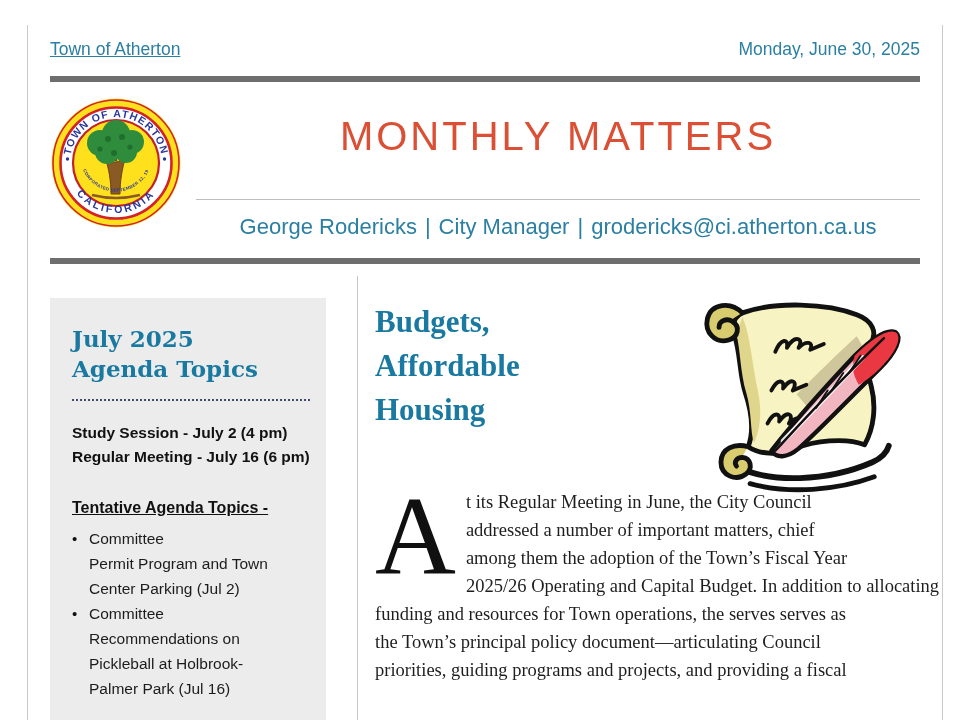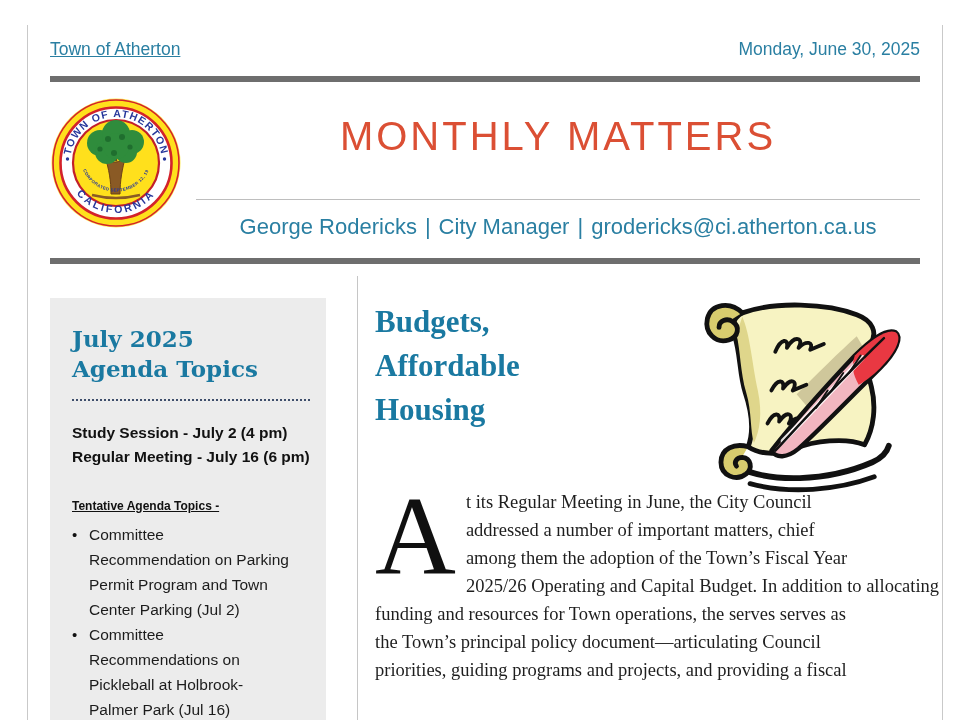--- a/index.html
+++ b/index.html
@@ -30,21 +30,21 @@
   .content { position:relative; display:flex; margin-top:12px; align-items:flex-start; }
   .colrule { position:absolute; left:307px; top:0; bottom:-40px; width:1px; background:#C6C6C6; }
 
   .sidebar { width:276px; flex:none; background:#ECECEC; margin-top:22px;
              padding:26px 14px 60px 22px; min-height:460px; }
   .sb-heading { font-family:"DejaVu Serif", serif; font-weight:bold; font-size:23px;
                 line-height:30px; color:#1A79A1; }
   .dotted { margin-top:15px; border-top:2px dotted #3E4E6B; width:238px; }
   .meetings { margin-top:20px; font-weight:bold; font-size:15.5px; line-height:24px;
               color:#111; white-space:nowrap; }
-  .list-heading { margin-top:30px; font-weight:bold; font-size:12px; color:#111;
+  .list-heading { margin-top:30px; font-weight:bold; font-size:16px; color:#111;
                   text-decoration:underline; white-space:nowrap; }
   .blist { margin-top:9px; }
   .bitem { display:flex; }
   .bdot { width:17px; flex:none; font-size:15px; line-height:25px; color:#111; }
   .blines { font-size:15.5px; line-height:25px; color:#1C1C1C; }
   .blines span { display:block; white-space:nowrap; }
 
   .main { position:relative; margin-left:49px; width:545px; flex:none; }
   .headline { margin-top:24px; font-family:Liberation Serif, serif; font-weight:bold;
               font-size:31px; line-height:44px; color:#1A79A1; }
@@ -135,21 +135,20 @@
       <div class="meetings">
         <div>Study Session - July 2 (4 pm)</div>
         <div>Regular Meeting - July 16 (6 pm)</div>
       </div>
       <div class="list-heading">Tentative Agenda Topics -</div>
       <div class="blist">
         <div class="bitem">
           <span class="bdot">•</span>
           <span class="blines">
             <span>Committee</span>
-            <span>Recommendation on Parking</span>
             <span>Permit Program and Town</span>
             <span>Center Parking (Jul 2)</span>
           </span>
         </div>
         <div class="bitem">
           <span class="bdot">•</span>
           <span class="blines">
             <span>Committee</span>
             <span>Recommendations on</span>
             <span>Pickleball at Holbrook-</span>

